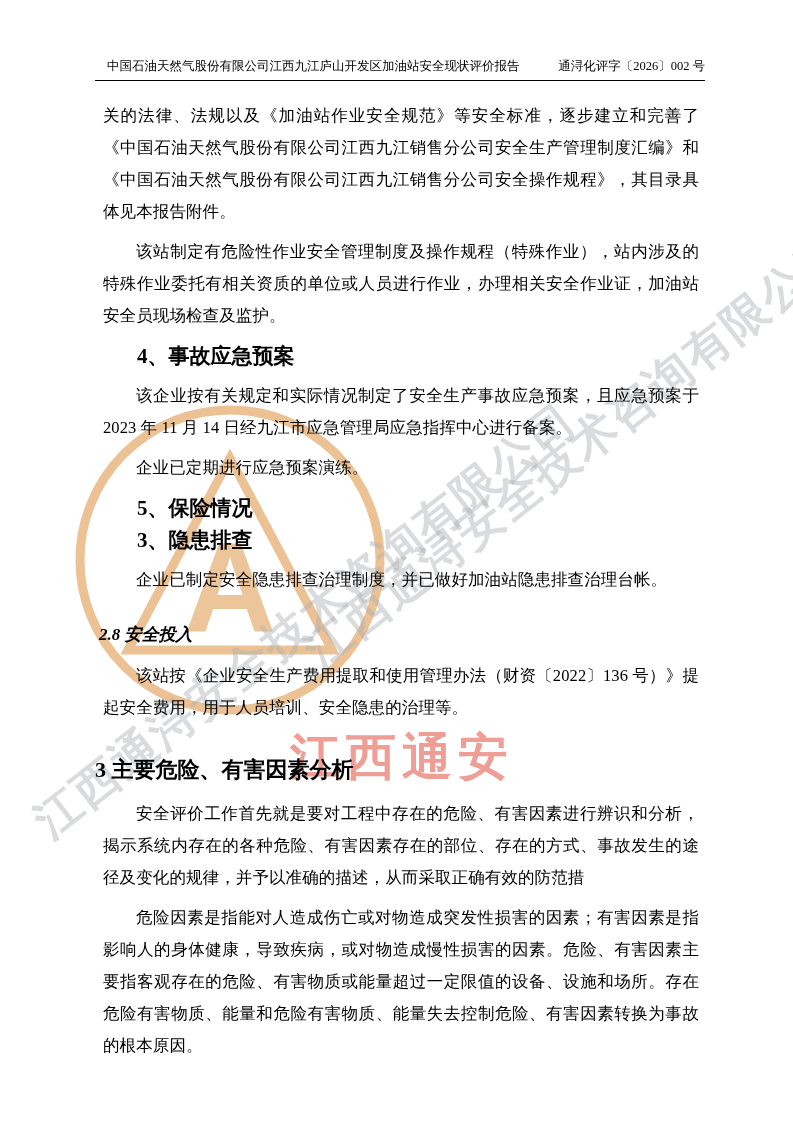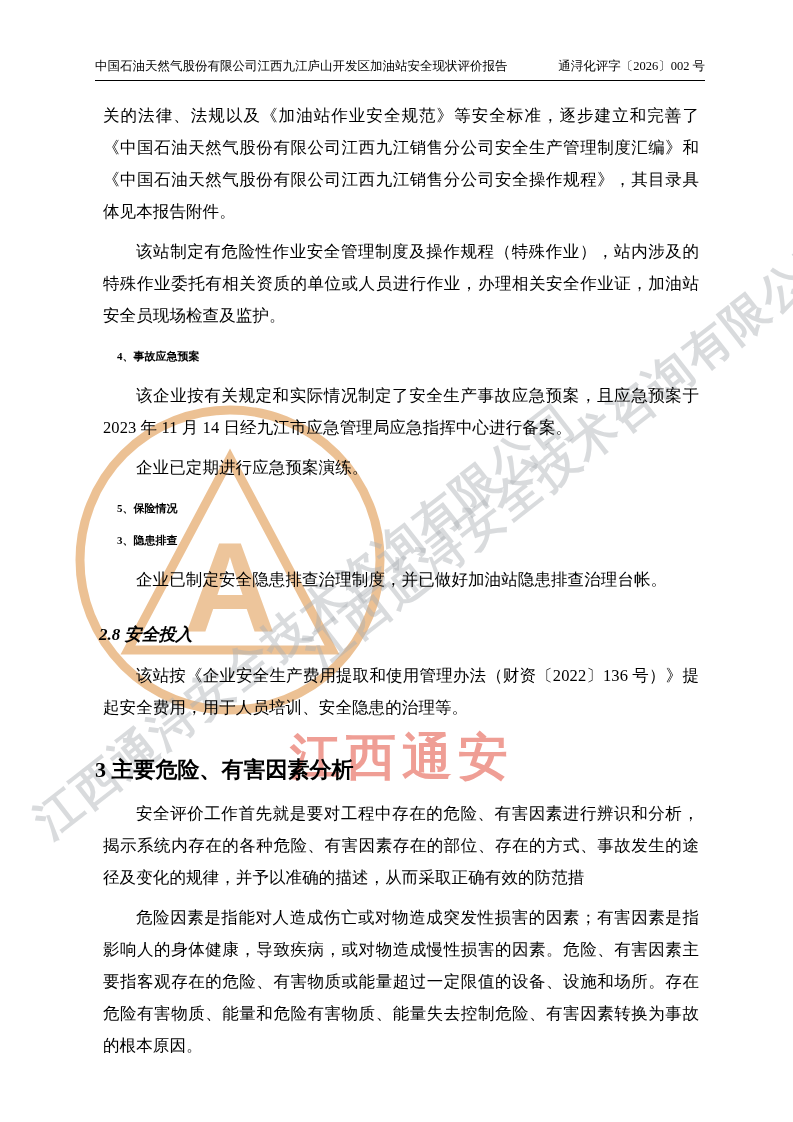--- a/index.html
+++ b/index.html
@@ -63,21 +63,21 @@
   }
   .header-row {
     display: flex;
     justify-content: space-between;
     align-items: baseline;
     font-size: 12.5px;
     font-family: "Liberation Serif", serif;
     color: #000;
     padding-bottom: 5px;
   }
-  .header-left { letter-spacing: 0px; }
+  .header-left { letter-spacing: 0px; margin-left: 12px; }
   .header-right { letter-spacing: 0px; }
   .header-rule {
     border-bottom: 1.6px solid #000;
     width: 100%;
   }
 
   
   .content {
     position: absolute;
     left: 95px;
@@ -90,21 +90,21 @@
     font-size: 16.5px;
     line-height: 32px;
     text-align: justify;
     text-justify: inter-ideograph;
     letter-spacing: 0.1px;
   }
   p.indent { text-indent: 2em; }
   p.flush { text-indent: 0; }
   .sub-head {
     margin: 0;
-    font-size: 11px;
+    font-size: 21px;
     line-height: 32px;
     font-weight: bold;
     text-indent: 2em;
   }
   .sec-head {
     margin: 4px;
     font-size: 17px;
     line-height: 34px;
     font-weight: bold;
     text-indent: 0;

